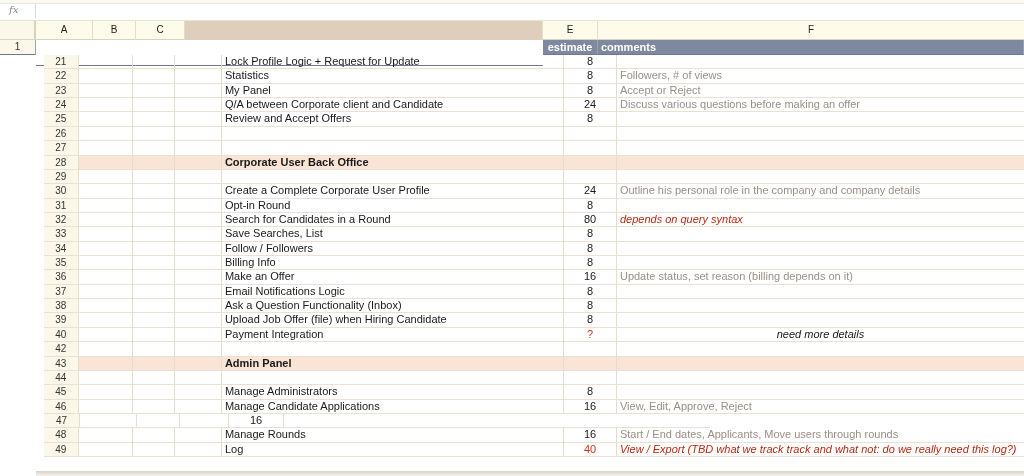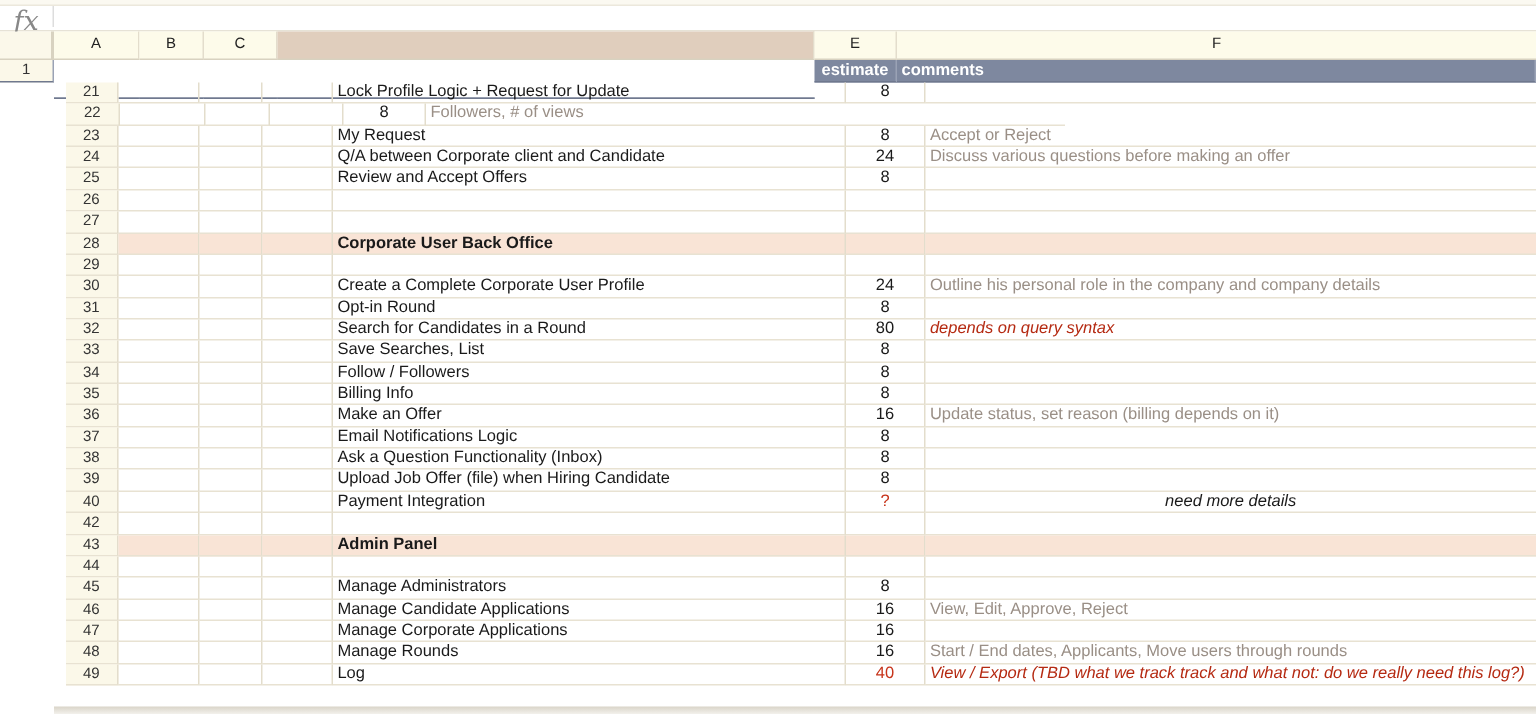--- a/index.html
+++ b/index.html
@@ -14,21 +14,21 @@
       position: absolute; left: 0; top: 0; width: 1024px; height: 21px;
       background: #ffffff; border-bottom: 1px solid #e6e2d6;
       box-sizing: border-box;
     }
     .fx-bar::before {
       content: ""; position: absolute; left: 0; top: 0; width: 1024px; height: 3px;
       background: #fbf9f1; border-bottom: 1px solid #ece8dc;
     }
     .fx-icon {
       position: absolute; left: 9px; top: 4px; font-family: "DejaVu Serif", serif;
-      font-style: italic; font-size: 18px; color: #888;
+      font-style: italic; font-size: 10px; color: #888;
     }
     .fx-sep { position: absolute; left: 35px; top: 4px; width: 1px; height: 14px; background: #ddd; }
     .fx-input {
       position: absolute; left: 40px; top: 3px; width: 975px; height: 15px;
       border: none; outline: none; background: transparent; font-size: 11px;
       font-family: "Liberation Sans", sans-serif;
     }
 
     .grid { position: absolute; left: 0; top: 21px; width: 1024px; }
     .row { display: flex; position: relative; box-sizing: border-box; }
@@ -109,29 +109,30 @@
         <div class="cell c-c"></div>
         <div class="cell c-d">Lock Profile Logic + Request for Update</div>
         <div class="cell c-e">8</div>
         <div class="cell c-f"></div>
       </div>
       <div class="row drow">
         <div class="cell c-rh">22</div>
         <div class="cell c-a"></div>
         <div class="cell c-b"></div>
         <div class="cell c-c"></div>
+        <div class="cell c-d">Statistics</div>
         <div class="cell c-e">8</div>
         <div class="cell c-f note">Followers, # of views</div>
       </div>
       <div class="row drow">
         <div class="cell c-rh">23</div>
         <div class="cell c-a"></div>
         <div class="cell c-b"></div>
         <div class="cell c-c"></div>
-        <div class="cell c-d">My Request</div>
+        <div class="cell c-d">My Panel</div>
         <div class="cell c-e">8</div>
         <div class="cell c-f note">Accept or Reject</div>
       </div>
       <div class="row drow">
         <div class="cell c-rh">24</div>
         <div class="cell c-a"></div>
         <div class="cell c-b"></div>
         <div class="cell c-c"></div>
         <div class="cell c-d">Q/A between Corporate client and Candidate</div>
         <div class="cell c-e">24</div>
@@ -324,21 +325,20 @@
         <div class="cell c-c"></div>
         <div class="cell c-d">Manage Candidate Applications</div>
         <div class="cell c-e">16</div>
         <div class="cell c-f note">View, Edit, Approve, Reject</div>
       </div>
       <div class="row drow">
         <div class="cell c-rh">47</div>
         <div class="cell c-a"></div>
         <div class="cell c-b"></div>
         <div class="cell c-c"></div>
-        <div class="cell c-d">Manage Corporate Applications</div>
         <div class="cell c-e">16</div>
         <div class="cell c-f"></div>
       </div>
       <div class="row drow">
         <div class="cell c-rh">48</div>
         <div class="cell c-a"></div>
         <div class="cell c-b"></div>
         <div class="cell c-c"></div>
         <div class="cell c-d">Manage Rounds</div>
         <div class="cell c-e">16</div>

